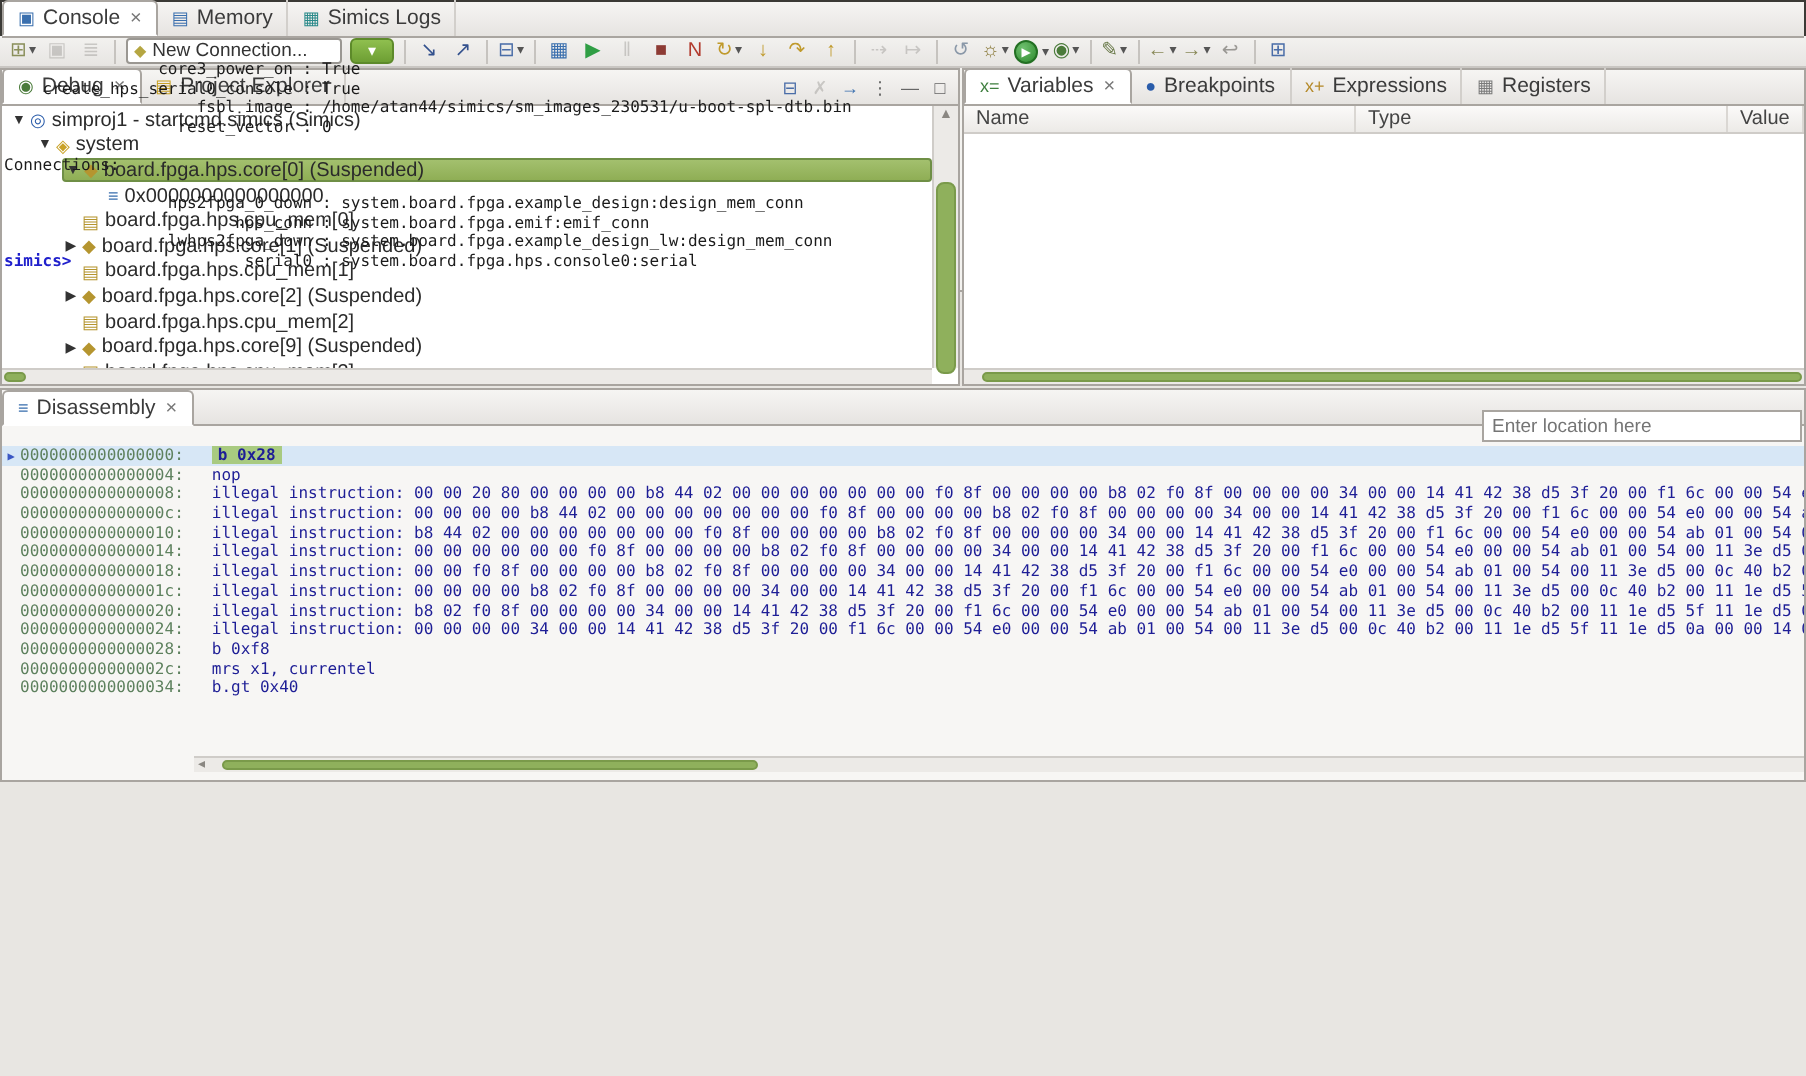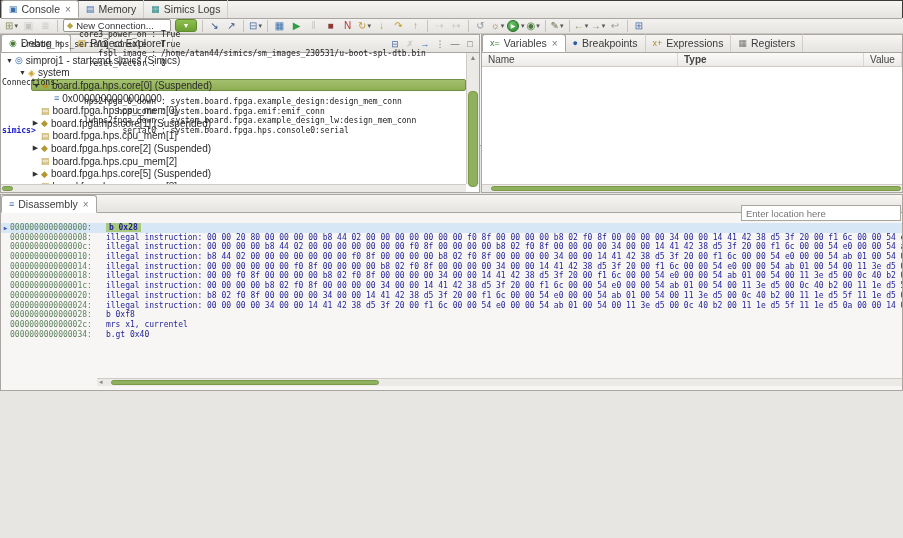--- a/index.html
+++ b/index.html
@@ -287,21 +287,21 @@
         <span class="rowbar">
           <span class="texp"></span>
           <span class="ticon" style="color: rgb(181, 149, 47);">▤</span>
           <span>board.fpga.hps.cpu_mem[2]</span>
         </span>
       </div>
       <div class="trow" style="padding-left: 30px;">
         <span class="rowbar">
           <span class="texp">▶</span>
           <span class="ticon" style="color: rgb(181, 149, 47);">◆</span>
-          <span>board.fpga.hps.core[5] (Suspended)</span>
+          <span>board.fpga.hps.core[9] (Suspended)</span>
         </span>
       </div>
       <div class="trow" style="padding-left: 30px;">
         <span class="rowbar">
           <span class="texp"></span>
           <span class="ticon" style="color: rgb(181, 149, 47);">▤</span>
           <span>board.fpga.hps.cpu_mem[3]</span>
         </span>
       </div>
     </div>
@@ -331,41 +331,42 @@
           <span>Expressions</span>
         </div>
         <div class="tab">
           <span class="tico" style="color: rgb(122, 122, 122);">▦</span>
           <span>Registers</span>
         </div>
       </div>
   </div>
   <div id="vars-header">
       <div class="vcol" style="width: 196px;">Name</div>
-      <div class="vcol" style="width: 186px; font-weight: bold;">Type</div>
+      <div class="vcol" style="width: 186px;">Type</div>
       <div class="vcol" style="flex: 1 1 0%;">Value</div>
     </div>
   <div class="hscroll" style="right:0">
     <div class="hthumb" style="left:9px;right:1px"></div>
   </div>
 </div>
 
 <div id="disasm-panel" class="panel">
   <div class="tabbar">
     <div id="disasm-tabs-holder" style="display:flex;">
         <div class="tab active">
           <span class="tico" style="color: rgb(58, 111, 174);">≡</span>
           <span>Disassembly</span>
           <span class="tclose">×</span>
         </div>
       </div>
   </div>
   <input id="location-input" placeholder="Enter location here" style="">
   <div id="disasm-lines">
       <div class="drow cur"><span class="dmark">▶</span><span class="daddr">0000000000000000:</span><span class="dins cur">b 0x28</span></div>
+      <div class="drow"><span class="dmark"></span><span class="daddr">0000000000000004:</span><span class="dins">nop</span></div>
       <div class="drow"><span class="dmark"></span><span class="daddr">0000000000000008:</span><span class="dins">illegal instruction: 00 00 20 80 00 00 00 00 b8 44 02 00 00 00 00 00 00 00 f0 8f 00 00 00 00 b8 02 f0 8f 00 00 00 00 34 00 00 14 41 42 38 d5 3f 20 00 f1 6c 00 00 54 e0 00</span></div>
       <div class="drow"><span class="dmark"></span><span class="daddr">000000000000000c:</span><span class="dins">illegal instruction: 00 00 00 00 b8 44 02 00 00 00 00 00 00 00 f0 8f 00 00 00 00 b8 02 f0 8f 00 00 00 00 34 00 00 14 41 42 38 d5 3f 20 00 f1 6c 00 00 54 e0 00 00 54 ab</span></div>
       <div class="drow"><span class="dmark"></span><span class="daddr">0000000000000010:</span><span class="dins">illegal instruction: b8 44 02 00 00 00 00 00 00 00 f0 8f 00 00 00 00 b8 02 f0 8f 00 00 00 00 34 00 00 14 41 42 38 d5 3f 20 00 f1 6c 00 00 54 e0 00 00 54 ab 01 00 54 00 11</span></div>
       <div class="drow"><span class="dmark"></span><span class="daddr">0000000000000014:</span><span class="dins">illegal instruction: 00 00 00 00 00 00 f0 8f 00 00 00 00 b8 02 f0 8f 00 00 00 00 34 00 00 14 41 42 38 d5 3f 20 00 f1 6c 00 00 54 e0 00 00 54 ab 01 00 54 00 11 3e d5 00 0c</span></div>
       <div class="drow"><span class="dmark"></span><span class="daddr">0000000000000018:</span><span class="dins">illegal instruction: 00 00 f0 8f 00 00 00 00 b8 02 f0 8f 00 00 00 00 34 00 00 14 41 42 38 d5 3f 20 00 f1 6c 00 00 54 e0 00 00 54 ab 01 00 54 00 11 3e d5 00 0c 40 b2 00 11</span></div>
       <div class="drow"><span class="dmark"></span><span class="daddr">000000000000001c:</span><span class="dins">illegal instruction: 00 00 00 00 b8 02 f0 8f 00 00 00 00 34 00 00 14 41 42 38 d5 3f 20 00 f1 6c 00 00 54 e0 00 00 54 ab 01 00 54 00 11 3e d5 00 0c 40 b2 00 11 1e d5 5f 11</span></div>
       <div class="drow"><span class="dmark"></span><span class="daddr">0000000000000020:</span><span class="dins">illegal instruction: b8 02 f0 8f 00 00 00 00 34 00 00 14 41 42 38 d5 3f 20 00 f1 6c 00 00 54 e0 00 00 54 ab 01 00 54 00 11 3e d5 00 0c 40 b2 00 11 1e d5 5f 11 1e d5 0a 00</span></div>
       <div class="drow"><span class="dmark"></span><span class="daddr">0000000000000024:</span><span class="dins">illegal instruction: 00 00 00 00 34 00 00 14 41 42 38 d5 3f 20 00 f1 6c 00 00 54 e0 00 00 54 ab 01 00 54 00 11 3e d5 00 0c 40 b2 00 11 1e d5 5f 11 1e d5 0a 00 00 14 01 11</span></div>
       <div class="drow"><span class="dmark"></span><span class="daddr">0000000000000028:</span><span class="dins">b 0xf8</span></div>
       <div class="drow"><span class="dmark"></span><span class="daddr">000000000000002c:</span><span class="dins">mrs x1, currentel</span></div>

